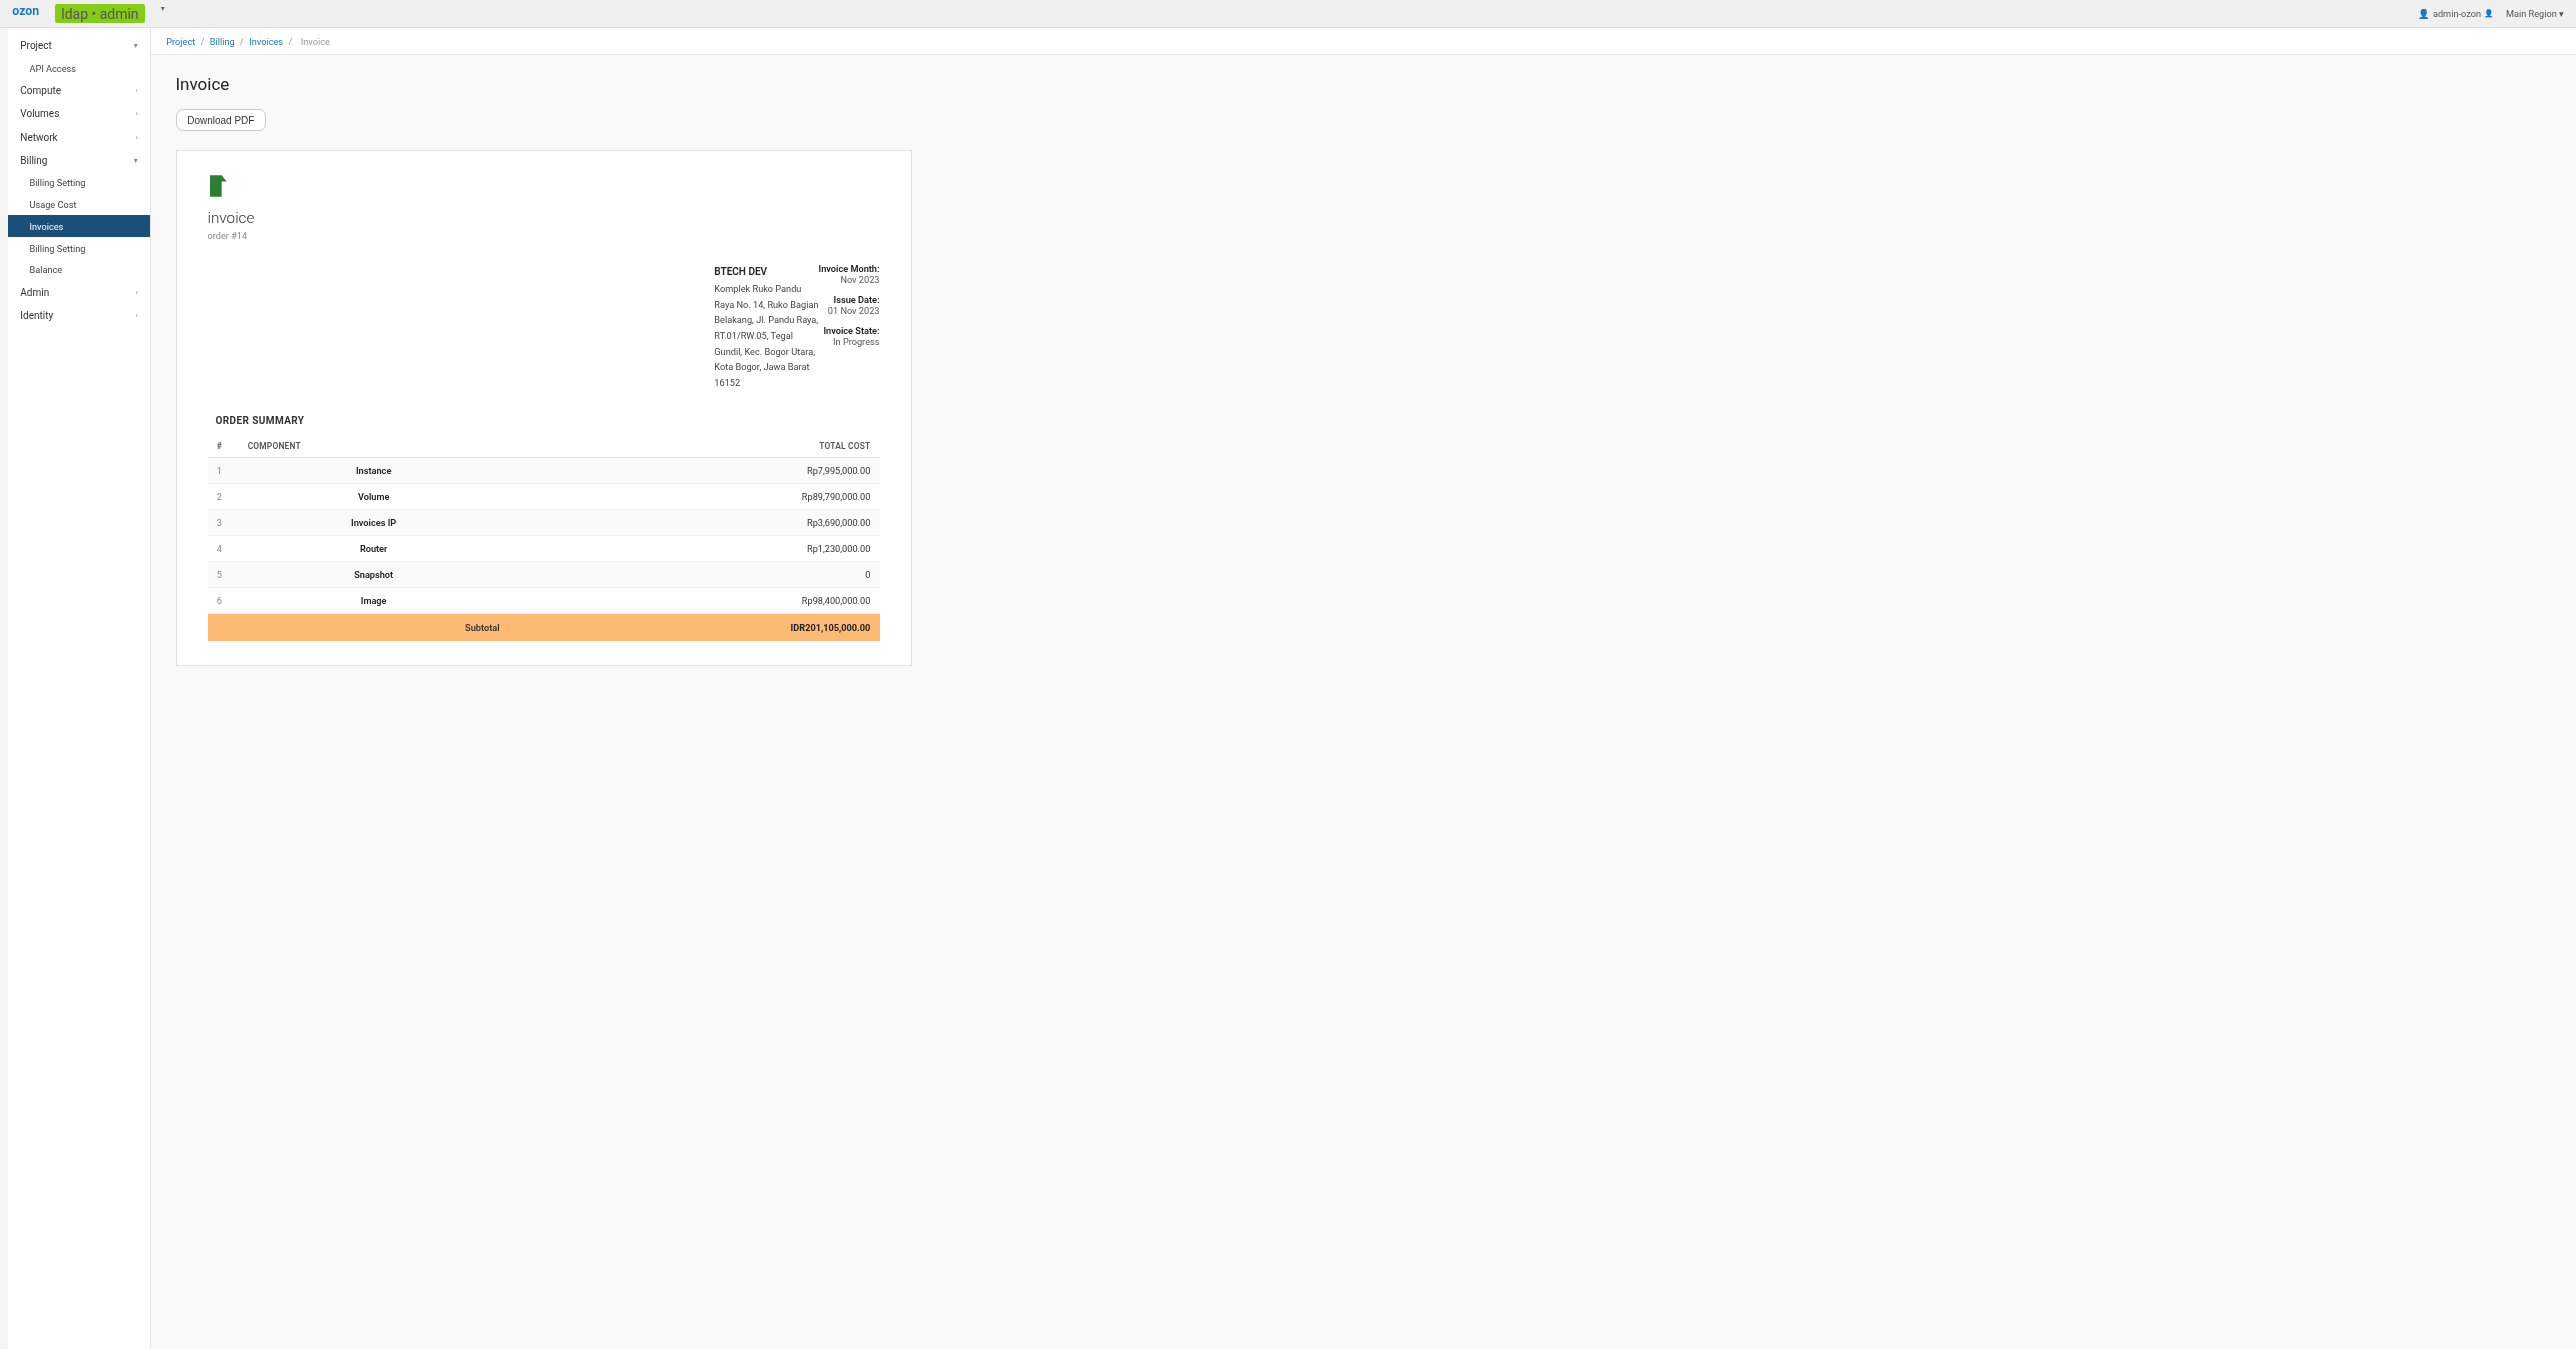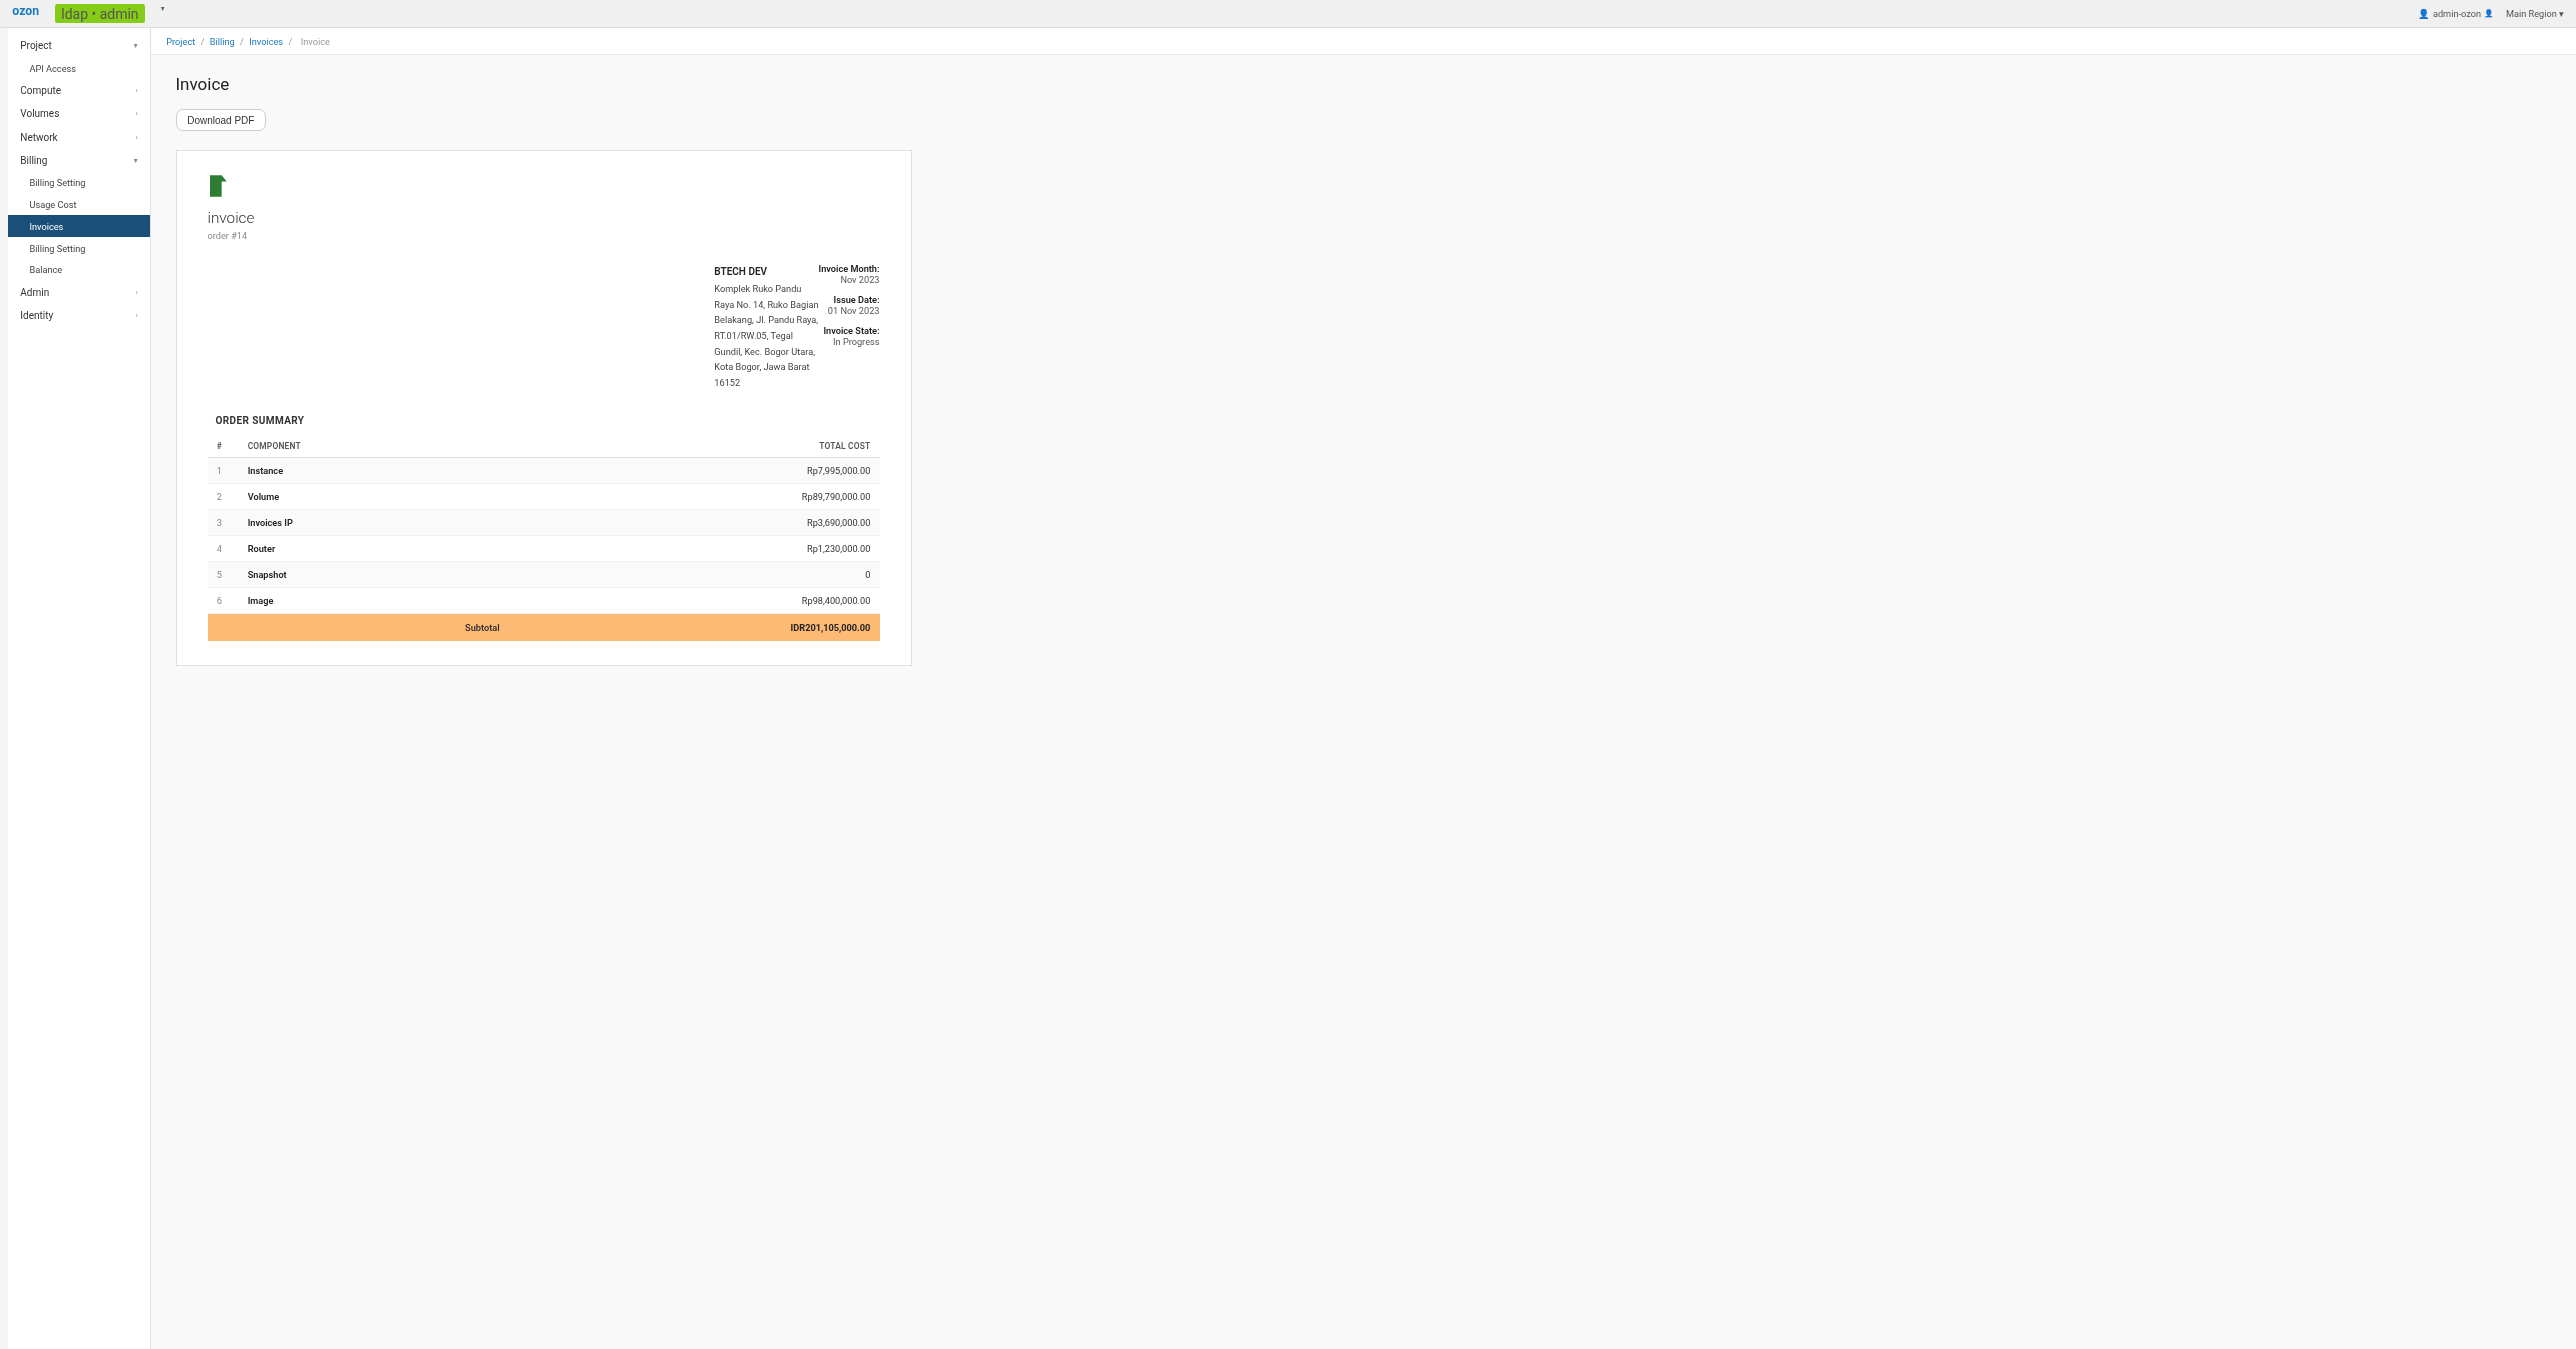--- a/index.html
+++ b/index.html
@@ -93,21 +93,21 @@
     .summary-table thead th {
       padding: 6.1px 9.2px; text-align: left; font-weight: 600;
       font-size: 8.4px; color: #555; letter-spacing: 0.2px;
     }
     .summary-table thead th.right { text-align: right; }
     .summary-table tbody tr { border-bottom: 0.8px solid #f0f0f0; }
     .summary-table tbody tr:nth-child(odd) { background: #fafafa; }
     .summary-table tbody tr:nth-child(even) { background: #fff; }
     .summary-table tbody td { padding: 7px 9.2px; }
     .summary-table tbody td.num { color: #888; }
-    .summary-table tbody td.component { font-weight: 600; color: #222; }
+    .summary-table tbody td.component { font-weight: 600; color: #222; text-align: center; }
     .summary-table tbody td.cost { text-align: right; color: #333; }
     .summary-table tfoot tr { border-top: 1.5px solid #ddd; background: #fdba74; }
     .summary-table tfoot td { padding: 7.7px 9.2px; font-weight: 600; font-size: 9.2px; }
     .summary-table tfoot td.subtotal-label { text-align: right; color: #333; }
     .summary-table tfoot td.subtotal-value { text-align: right; color: #222; font-weight: 700; }
   </style>
 </head>
 <body>
 
 <nav class="topnav">

